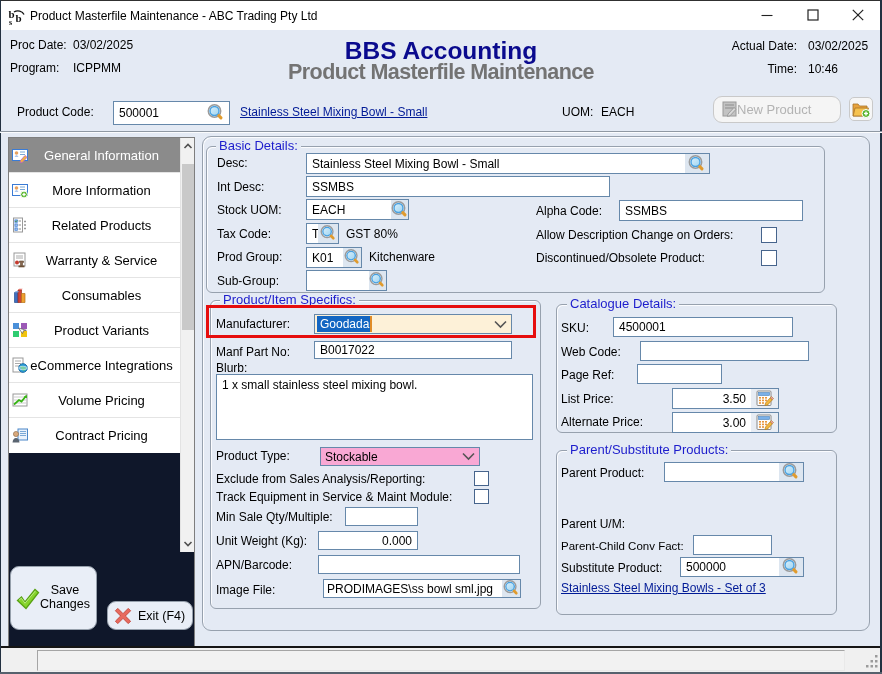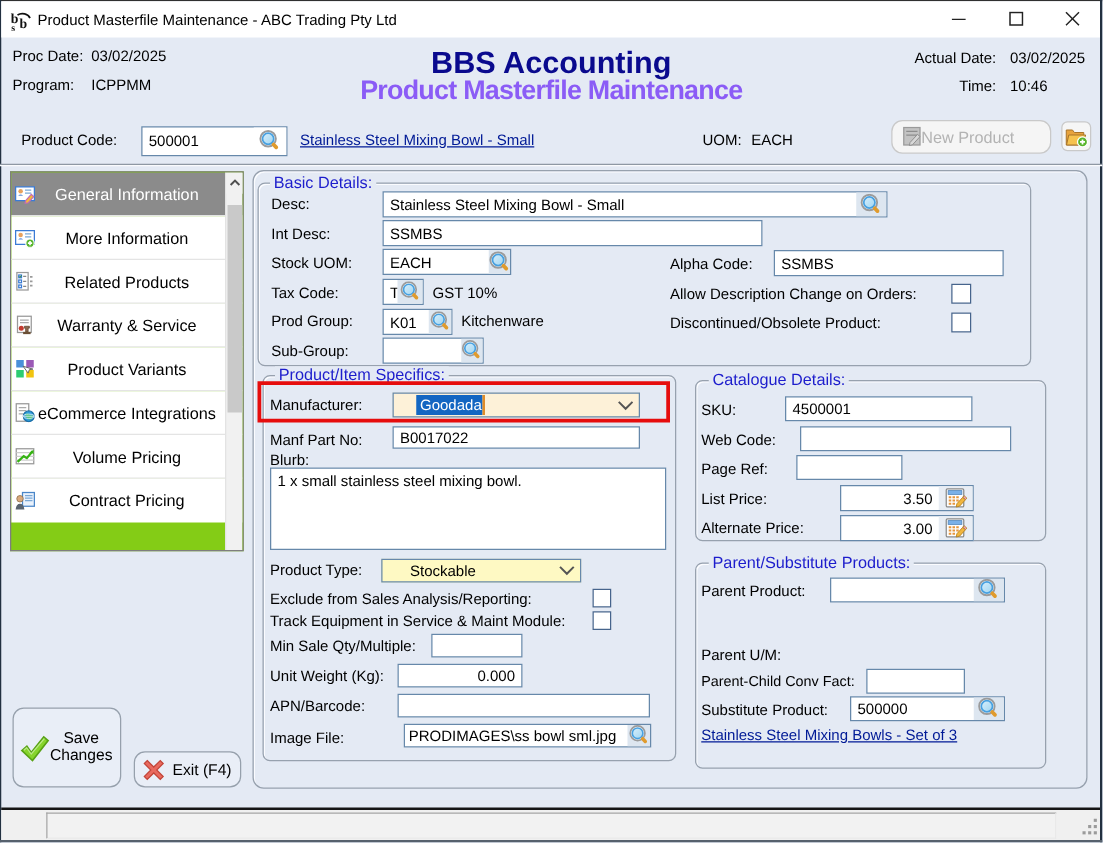--- a/index.html
+++ b/index.html
@@ -72,21 +72,21 @@
 <svg class="abs" style="left:852px;top:9px" width="12" height="12">
     <line x1="0.8" y1="0.8" x2="11.2" y2="11.2" stroke="#222" stroke-width="1.2"></line>
     <line x1="11.2" y1="0.8" x2="0.8" y2="11.2" stroke="#222" stroke-width="1.2"></line>
   </svg>
 
 <div class="l" style="left:10px;top:38px">Proc Date:</div>
 <div class="v" style="left:73px;top:38px">03/02/2025</div>
 <div class="l" style="left:10px;top:61px">Program:</div>
 <div class="v" style="left:73px;top:61px">ICPPMM</div>
 <div class="abs" style="left:0;top:39px;width:882px;text-align:center;font-size:24.5px;line-height:24px;font-weight:bold;color:#0a0a8e">BBS Accounting</div>
-<div class="abs" style="left:0;top:62px;width:882px;text-align:center;font-size:21.5px;line-height:21.5px;letter-spacing:-0.6px;font-weight:bold;color:#8b5cf6">Product Masterfile Maintenance</div>
+<div class="abs" style="left:0;top:62px;width:882px;text-align:center;font-size:21.5px;line-height:21.5px;letter-spacing:-0.6px;font-weight:bold;color:#737373">Product Masterfile Maintenance</div>
 <div class="l" style="left:600px;top:39px;width:197px;text-align:right">Actual Date:</div>
 <div class="v" style="left:808px;top:39px">03/02/2025</div>
 <div class="l" style="left:600px;top:62px;width:197px;text-align:right">Time:</div>
 <div class="v" style="left:808px;top:62px">10:46</div>
 
 <div class="l" style="left:17px;top:105px">Product Code:</div>
 <div class="magbox" style="left:113px;top:101px;width:117px;height:24px">
     <div class="txt">500001</div>
     <div class="magbtn" style="width:26px;background:#fff">
       <svg width="18" height="18">
@@ -112,21 +112,21 @@
       <path d="M3 7 h13.5 l-2.5 8 H1.2 Z" fill="#f6c24e" stroke="#a8742a" stroke-width="0.8"></path>
       <circle cx="14" cy="12.5" r="4" fill="#57b52c" stroke="#fff" stroke-width="1"></circle>
       <line x1="14" y1="10.5" x2="14" y2="14.5" stroke="#fff" stroke-width="1.4"></line>
       <line x1="12" y1="12.5" x2="16" y2="12.5" stroke="#fff" stroke-width="1.4"></line>
     </svg>
   </div>
 
 <div class="abs" style="left:0;top:131px;width:882px;height:1px;background:#8f98a3"></div>
 <div class="abs" style="left:0;top:132px;width:882px;height:1px;background:#fafbfd"></div>
 
-<div class="abs" style="left:8px;top:137px;width:187px;height:304px;background:#84cc16;border:1px solid #7e7e7e;overflow:hidden">
+<div class="abs" style="left:8px;top:137px;width:187px;height:512px;background:#0f172a;border:1px solid #7e7e7e;overflow:hidden">
 <div class="abs" style="left:0;top:0;width:185px">
 <div class="sideitem sel"><svg width="16" height="16" viewBox="0 0 16 16">
           <rect x="0.5" y="2.5" width="15" height="11" fill="#fff" stroke="#3a7bd5"></rect>
           <circle cx="4.5" cy="6" r="1.8" fill="#e8a25f"></circle>
           <path d="M2.5 9.5 q2 -2 4 0 z" fill="#5b8dd9"></path>
           <line x1="8" y1="5" x2="13" y2="5" stroke="#7aa8d6"></line>
           <line x1="8" y1="7.5" x2="13" y2="7.5" stroke="#7aa8d6"></line>
           <path d="M8.5 13.5 L13 8.5 L15 10.3 L10.5 15.3 L8 15.8 Z" fill="#f2b63e" stroke="#c06ab8" stroke-width="0.9"></path>
         </svg>General Information</div>
 <div class="sideitem"><svg width="16" height="16" viewBox="0 0 16 16">
@@ -153,20 +153,27 @@
           <line x1="12" y1="11.5" x2="15" y2="11.5" stroke="#9a9a9a" stroke-width="1.4" stroke-dasharray="2 1"></line>
         </svg>Related Products</div>
 <div class="sideitem"><svg width="16" height="16" viewBox="0 0 16 16">
           <rect x="2" y="1" width="11" height="13" fill="#fff" stroke="#999"></rect>
           <line x1="4" y1="4" x2="11" y2="4" stroke="#aaa"></line>
           <line x1="4" y1="6" x2="11" y2="6" stroke="#aaa"></line>
           <circle cx="5" cy="10.5" r="2" fill="#c43b2f"></circle>
           <path d="M7.5 9 h4 v1.5 h-1 v3 h-2 v-3 h-1 Z" fill="#8a6a52" stroke="#5f462f" stroke-width="0.6"></path>
           <rect x="6.5" y="13.5" width="6" height="1.8" fill="#6b4f35"></rect>
         </svg>Warranty &amp; Service</div>
+<div class="sideitem"><svg width="16" height="16" viewBox="0 0 16 16">
+          <path d="M2.5 5.5 h3.5 v10 h-3.5 Z" fill="#3f6fc0" stroke="#27508f" stroke-width="0.7"></path>
+          <path d="M6 3 h3.5 v12.5 H6 Z" fill="#cf4437" stroke="#9c2b20" stroke-width="0.7"></path>
+          <path d="M9.5 6.5 h3.5 v9 H9.5 Z" fill="#f0a030" stroke="#b57318" stroke-width="0.7"></path>
+          <path d="M2.5 5.5 l1.2 -1.2 h3.5 L6 5.5 Z" fill="#6f98d8"></path>
+          <path d="M6 3 l1.2 -1.2 h3.5 L9.5 3 Z" fill="#e2766c"></path>
+        </svg>Consumables</div>
 <div class="sideitem"><svg width="16" height="16" viewBox="0 0 16 16">
           <rect x="1" y="1" width="6" height="6" fill="#4a90d9"></rect>
           <rect x="9" y="1" width="6" height="6" fill="#9b59b6"></rect>
           <rect x="1" y="9" width="6" height="6" fill="#2ecc71"></rect>
           <rect x="9" y="9" width="6" height="6" fill="#f1c40f"></rect>
           <path d="M6.5 6 l4 5.5 1 -2.8 2.8 -0.4 Z" fill="#fff" stroke="#555" stroke-width="0.7"></path>
         </svg>Product Variants</div>
 <div class="sideitem"><svg width="16" height="16" viewBox="0 0 16 16">
           <rect x="1" y="1" width="10" height="14" fill="#fff" stroke="#999"></rect>
           <line x1="3" y1="4" x2="9" y2="4" stroke="#aaa"></line>
@@ -246,21 +253,21 @@
 <div class="inp" style="left:619px;top:200px;width:184px;height:21px">SSMBS</div>
 <div class="l" style="left:217px;top:227px">Tax Code:</div>
 <div class="magbox" style="left:306px;top:223px;width:33px;height:21px">
     <div class="txt">T</div>
     <div class="magbtn" style="width:20px">
       <svg width="17" height="17" viewBox="0 0 18 18">
         <use href="#mag"></use>
       </svg>
     </div>
   </div>
-<div class="v" style="left:346px;top:227px">GST 10%</div>
+<div class="v" style="left:346px;top:227px">GST 80%</div>
 <div class="l" style="left:536px;top:228px">Allow Description Change on Orders:</div>
 <div class="cb" style="left:761px;top:227px;width:16px;height:16px"></div>
 <div class="l" style="left:217px;top:250px">Prod Group:</div>
 <div class="magbox" style="left:306px;top:247px;width:56px;height:21px">
     <div class="txt">K01</div>
     <div class="magbtn" style="width:18px">
       <svg width="17" height="17" viewBox="0 0 18 18">
         <use href="#mag"></use>
       </svg>
     </div>
@@ -276,32 +283,32 @@
         <use href="#mag"></use>
       </svg>
     </div>
   </div>
 
 <div class="grp" style="left:210px;top:300px;width:331px;height:309px"></div>
 <div class="leg" style="left:220px;top:293px">Product/Item Specifics:</div>
 <div class="abs" style="left:206px;top:305px;width:330px;height:33px;border:3px solid #e60d0d"></div>
 <div class="l" style="left:216px;top:317px">Manufacturer:</div>
 <div class="abs" style="left:314px;top:314px;width:198px;height:20px;background:#fdf1d8;border:1px solid #6688aa;display:flex;align-items:center">
-<div style="background:#1366c2;color:#fff;font-size:12px;padding:0 1px 0 3px;margin-left:18px;height:16px;line-height:16px">Goodada</div>
+<div style="background:#1366c2;color:#fff;font-size:12px;padding:0 1px 0 3px;margin-left:2px;height:16px;line-height:16px">Goodada</div>
 <div style="width:2px;height:16px;background:#e08c28"></div>
 <svg style="margin-left:auto;margin-right:4px" width="13" height="9">
       <path d="M1 1.5 L6.5 7 L12 1.5" fill="none" stroke="#555" stroke-width="1.6"></path>
     </svg>
   </div>
 <div class="l" style="left:216px;top:345px">Manf Part No:</div>
 <div class="inp" style="left:314px;top:341px;width:198px;height:18px">B0017022</div>
 <div class="l" style="left:216px;top:361px">Blurb:</div>
 <div class="abs" style="left:216px;top:374px;width:317px;height:66px;background:#fff;border:1px solid #6688aa;font-size:12px;padding:3px 5px">1 x small stainless steel mixing bowl.</div>
 <div class="l" style="left:216px;top:449px">Product Type:</div>
-<div class="abs" style="left:305px;top:447px;width:160px;height:19px;background:#fef9c3;border:1px solid #6688aa;font-size:12px;display:flex;align-items:center;padding-left:22px">Stockable<svg style="margin-left:auto;margin-right:4px" width="13" height="9">
+<div class="abs" style="left:320px;top:447px;width:160px;height:19px;background:#f9a8d4;border:1px solid #6688aa;font-size:12px;display:flex;align-items:center;padding-left:4px">Stockable<svg style="margin-left:auto;margin-right:4px" width="13" height="9">
       <path d="M1 1.5 L6.5 7 L12 1.5" fill="none" stroke="#555" stroke-width="1.6"></path>
     </svg></div>
 <div class="l" style="left:216px;top:472px">Exclude from Sales Analysis/Reporting:</div>
 <div class="cb" style="left:474px;top:471px;width:15px;height:15px"></div>
 <div class="l" style="left:216px;top:490px">Track Equipment in Service &amp; Maint Module:</div>
 <div class="cb" style="left:474px;top:489px;width:15px;height:15px"></div>
 <div class="l" style="left:216px;top:510px">Min Sale Qty/Multiple:</div>
 <div class="inp" style="left:345px;top:507px;width:73px;height:19px"></div>
 <div class="l" style="left:216px;top:534px">Unit Weight (Kg):</div>
 <div class="inp" style="left:318px;top:531px;width:100px;height:19px;justify-content:flex-end">0.000</div>
@@ -313,21 +320,21 @@
     <div class="magbtn" style="width:18px">
       <svg width="17" height="17" viewBox="0 0 18 18">
         <use href="#mag"></use>
       </svg>
     </div>
   </div>
 
 <div class="grp" style="left:556px;top:304px;width:281px;height:129px"></div>
 <div class="leg" style="left:567px;top:297px">Catalogue Details:</div>
 <div class="l" style="left:561px;top:321px">SKU:</div>
-<div class="inp" style="left:628px;top:317px;width:150px;height:20px">4500001</div>
+<div class="inp" style="left:613px;top:317px;width:180px;height:20px">4500001</div>
 <div class="l" style="left:561px;top:345px">Web Code:</div>
 <div class="inp" style="left:640px;top:341px;width:169px;height:20px"></div>
 <div class="l" style="left:561px;top:368px">Page Ref:</div>
 <div class="inp" style="left:637px;top:364px;width:85px;height:20px"></div>
 <div class="l" style="left:561px;top:392px">List Price:</div>
 <div class="magbox" style="left:672px;top:388px;width:107px;height:21px">
     <div class="txt" style="text-align:right">3.50</div>
     <div class="magbtn" style="width:27px;background:#e8edf4">
       <svg width="18" height="18" viewBox="0 0 18 18">
         <use href="#calc"></use>

